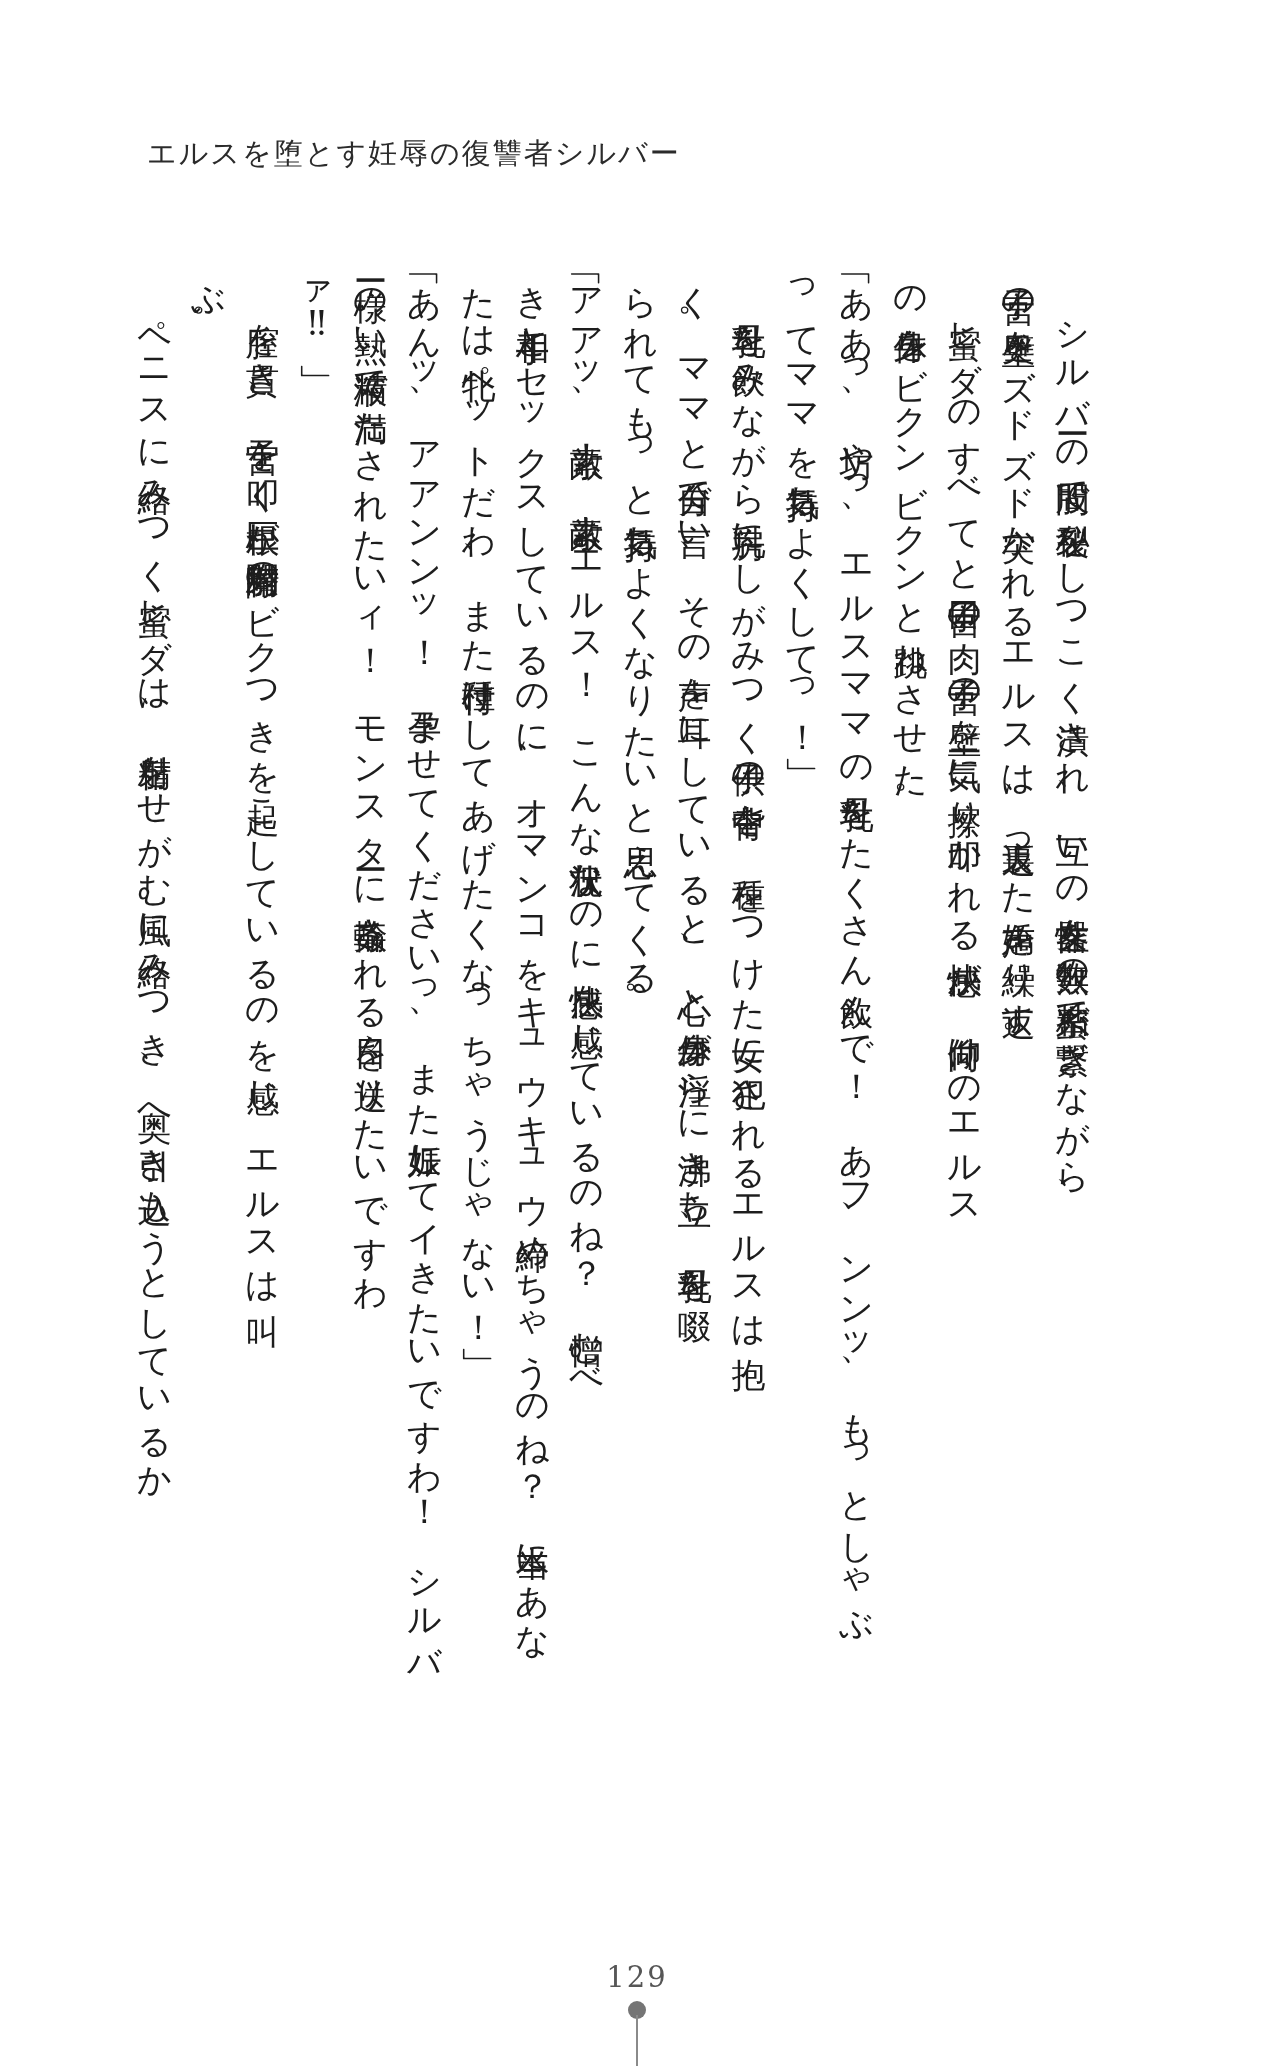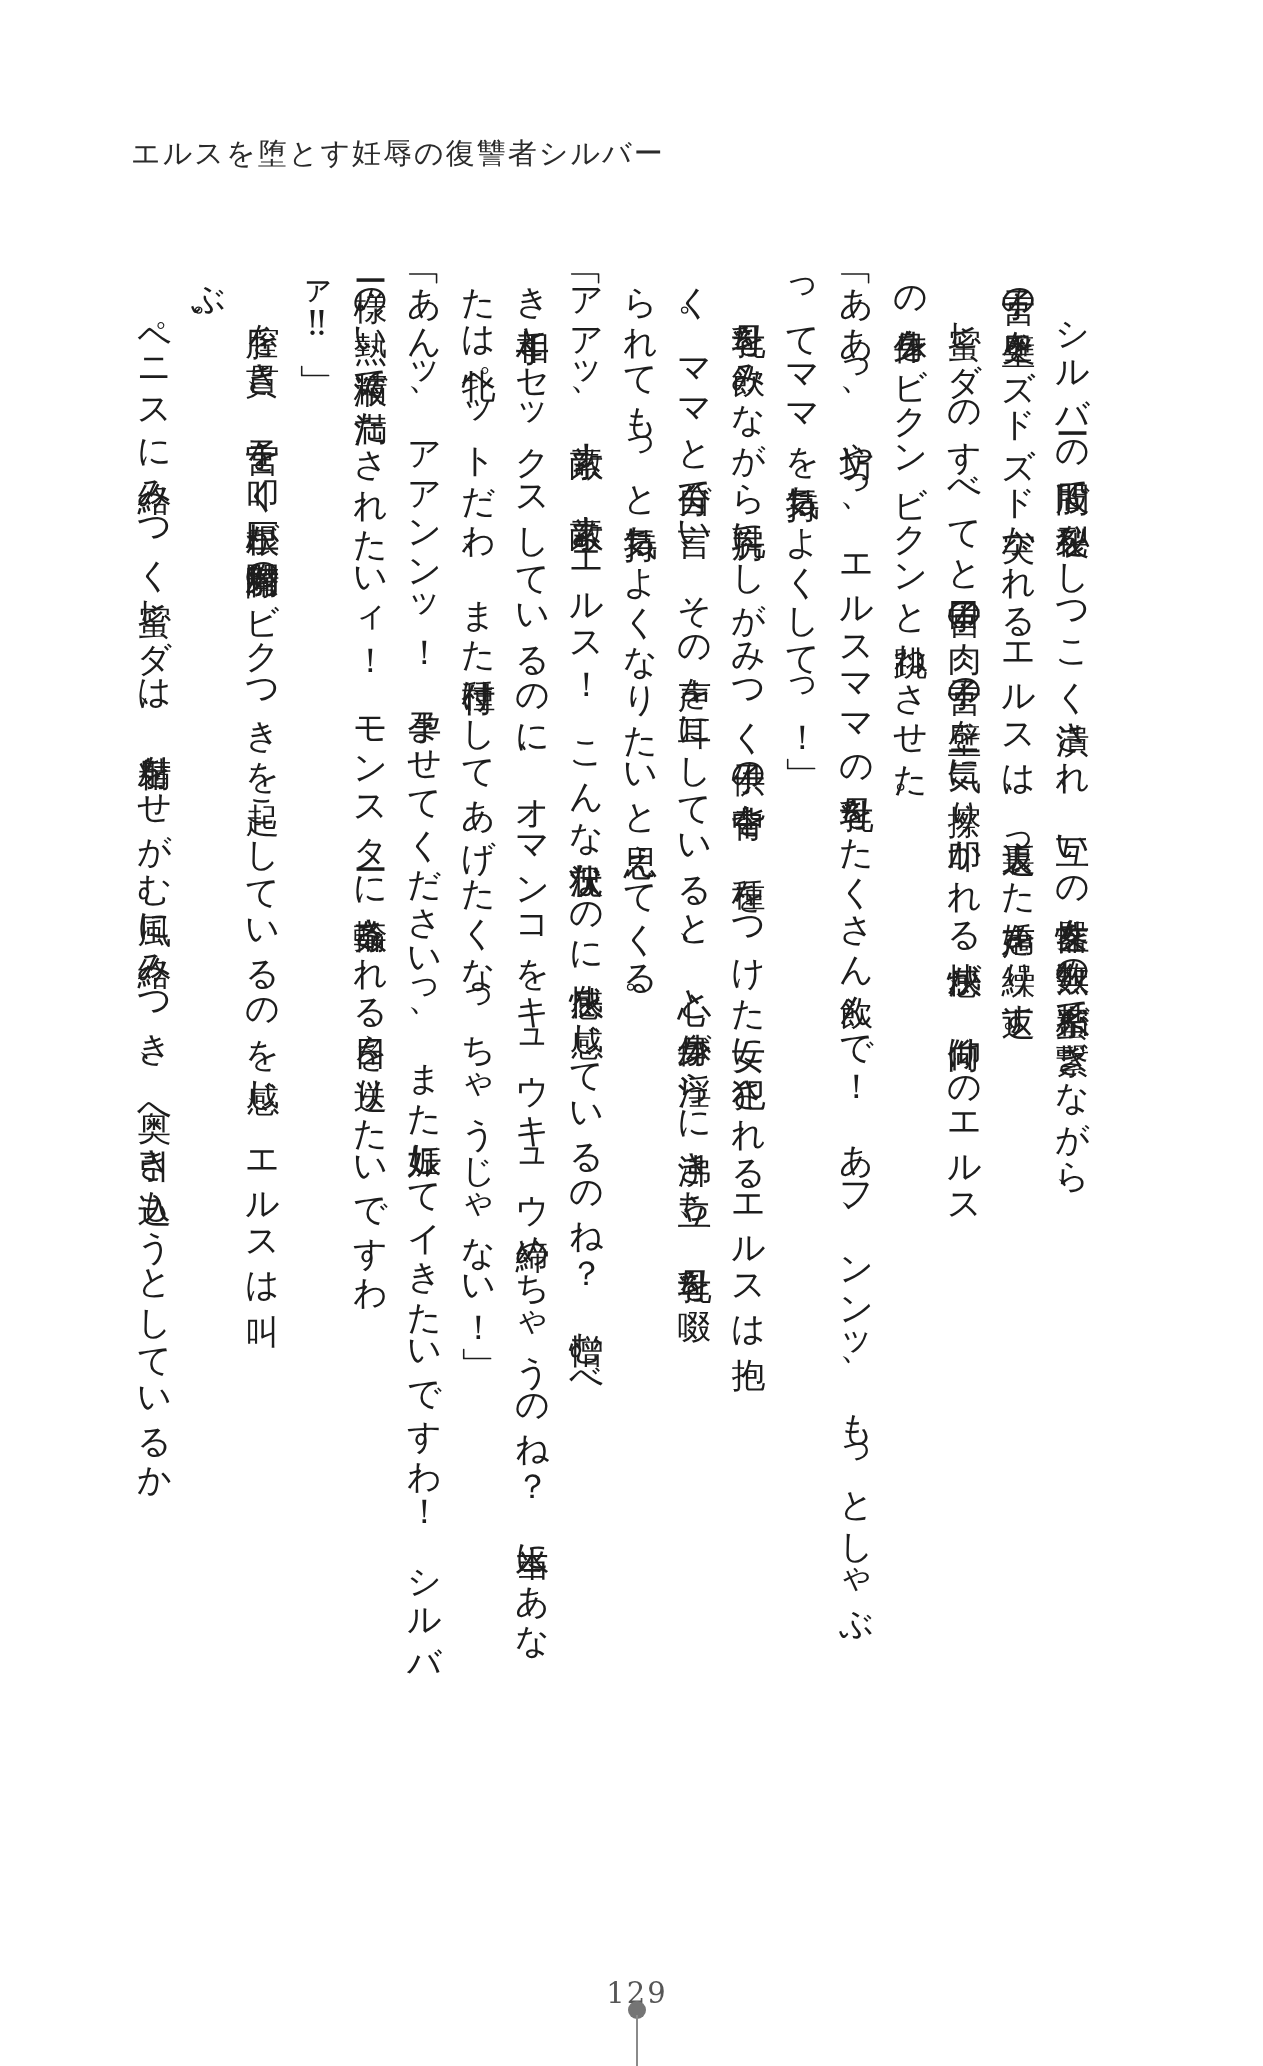--- a/index.html
+++ b/index.html
@@ -10,21 +10,21 @@
   .page {
     position: relative;
     width: 1263px;
     height: 2066px;
     background: #ffffff;
     overflow: hidden;
     font-family: "DejaVu Serif", "Liberation Serif", serif;
   }
   .running-head {
     position: absolute;
-    left: 131px;
+    left: 147px;
     top: 134px;
     font-size: 29px;
     letter-spacing: 2px;
     color: #2b2b2b;
     white-space: nowrap;
   }
   .vbody {
     position: absolute;
     top: 263px;
     right: 163px;
@@ -46,21 +46,20 @@
   }
   .page-number {
     position: absolute;
     left: 597px;
     top: 1960px;
     width: 80px;
     text-align: center;
     font-size: 29px;
     letter-spacing: 2px;
     color: #565656;
-    margin-top: 16px;
   }
   .ornament-circle {
     position: absolute;
     left: 628px;
     top: 2001px;
     width: 18px;
     height: 18px;
     border-radius: 50%;
     background: #757575;
   }

